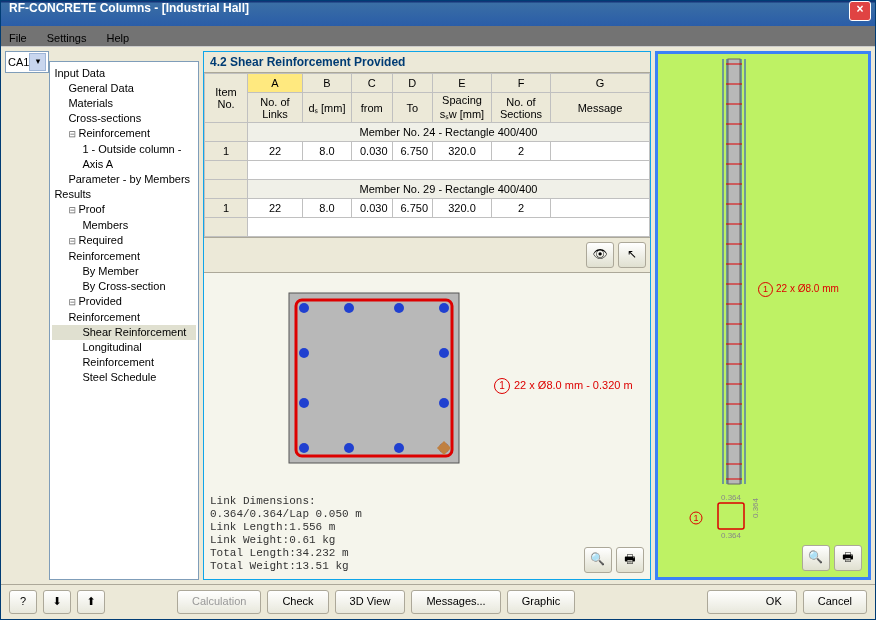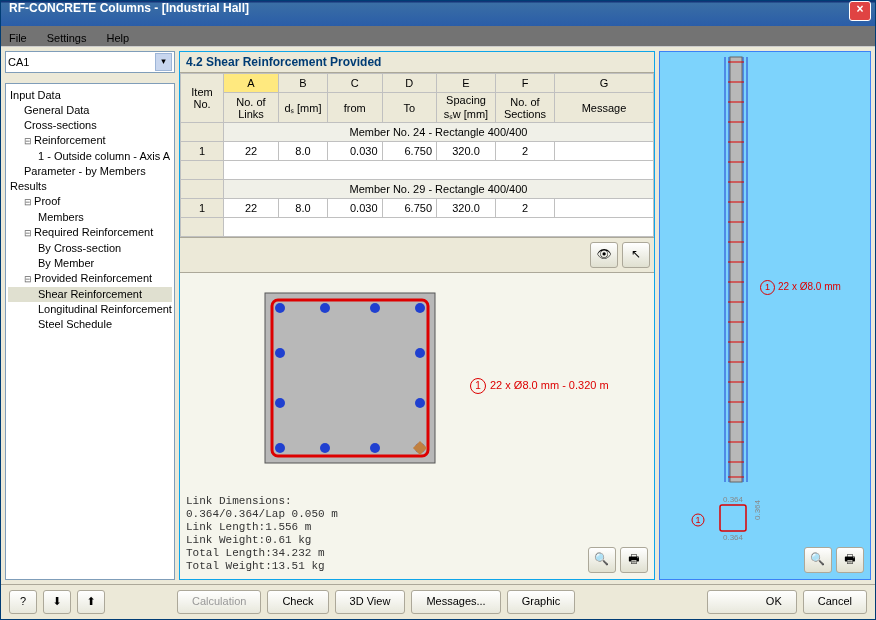--- a/index.html
+++ b/index.html
@@ -3,21 +3,21 @@
 <meta charset="utf-8">
 <style>
 html,body{margin:0;padding:0;font-family:Tahoma,Arial,sans-serif;font-size:11px;background:#ece9d8;color:#000}
 .window{width:876px;height:620px;border:1px solid #003c74;background:#ece9d8;display:flex;flex-direction:column;box-sizing:border-box}
 .titlebar{height:25px;background:linear-gradient(to bottom,#0a246a,#3a6ea5 10%,#2a5da8);color:#fff;display:flex;padding:0 4px;font-weight:bold;font-size:12px}
 .titlebar .title{flex:1;padding-left:4px}
 .titlebar .close{width:20px;height:18px;background:#e04343;border:1px solid #fff;border-radius:3px;color:#fff;text-align:center;line-height:15px;font-weight:bold;font-size:12px}
 .menubar{height:20px;display:flex;align-items:flex-end;padding:0 4px;gap:12px;border-bottom:1px solid #ccc;background:#737373}
 .menubar span{padding:2px 4px}
 .body{flex:1;display:flex;gap:4px;padding:4px;overflow:hidden}
-.leftcol{width:170px;display:flex;flex-direction:column}
+.leftcol{width:194px;display:flex;}
 .combo{height:20px;border:1px solid #7f9db9;background:#fff;display:flex;align-items:center;padding:0 2px}
 .combo .txt{flex:1}
 .combo .arr{width:15px;height:16px;background:#c8d6ee;border:1px solid #9db5d7;text-align:center;line-height:14px;font-size:9px}
 .tree{flex:1;border:1px solid #7f9db9;background:#fff;margin-top:10px;padding:4px 2px;overflow:auto;line-height:15px}
 .tree .n0{padding-left:2px}
 .tree .n1{padding-left:16px}
 .tree .n2{padding-left:30px}
 .tree .sel{background:#e0e0d0}
 .tree .exp::before{content:"⊟ ";font-size:9px;color:#666}
 .middle{flex:1;display:flex;flex-direction:column;border:1px solid #0ea5e9;background:#ece9d8}
@@ -30,21 +30,21 @@
 table.g th.colA{background:#ffe97f}
 table.g td.rh{background:#ece9d8}
 table.g td.grp{text-align:center;background:#f0f0e8}
 .toolbar{display:flex;justify-content:flex-end;gap:4px;padding:4px}
 .iconbtn{width:26px;height:24px;border:1px solid #aca899;background:linear-gradient(#fff,#e0e0d0);border-radius:3px;text-align:center;line-height:22px;font-size:12px}
 .cross-view{flex:1;background:#f5f5ec;position:relative;border-top:1px solid #aca899;overflow:hidden}
 .cross-svg{position:absolute;left:80px;top:15px}
 .cross-label{position:absolute;left:290px;top:105px;color:#d00;font-size:11px}
 .cross-label .circ{display:inline-block;width:14px;height:14px;border:1px solid #d00;border-radius:50%;text-align:center;line-height:13px;font-size:10px;margin-right:4px}
 .linkdims{position:absolute;left:6px;bottom:6px;font-family:"Courier New",monospace;font-size:11px;line-height:13px;color:#333}
-.rightcol{width:210px;border:1px solid #3b82f6;background:#7dd3fc;position:relative}
+.rightcol{width:210px;border:3px solid #3b82f6;background:#bef264;position:relative}
 .rlabel{position:absolute;left:100px;top:228px;color:#d00;font-size:10px}
 .rlabel .circ{display:inline-block;width:13px;height:13px;border:1px solid #d00;border-radius:50%;text-align:center;line-height:12px;font-size:9px;margin-right:3px}
 .rsec{position:absolute;left:30px;bottom:32px}
 .footer{height:34px;display:flex;align-items:center;padding:0 8px;gap:6px;border-top:1px solid #aca899}
 .btn{height:22px;padding:0 14px;border:1px solid #aca899;background:linear-gradient(#fff,#e8e8dc);border-radius:3px;font-size:11px;line-height:20px}
 .btn.dis{color:#999}
 .btn.sm{width:26px;padding:0;text-align:center}
 .spacer{flex:1}
 </style>
 </head>
@@ -62,30 +62,31 @@
   </div>
   <div class="body">
     <div class="leftcol">
       <div class="combo">
         <span class="txt">CA1</span>
         <span class="arr">▾</span>
       </div>
       <div class="tree">
         <div class="n0">Input Data</div>
         <div class="n1">General Data</div>
+        <div class="n1">Materials</div>
         <div class="n1">Cross-sections</div>
         <div class="n1 exp">Reinforcement</div>
         <div class="n2">1 - Outside column - Axis A</div>
         <div class="n1">Parameter - by Members</div>
         <div class="n0">Results</div>
         <div class="n1 exp">Proof</div>
         <div class="n2">Members</div>
         <div class="n1 exp">Required Reinforcement</div>
+        <div class="n2">By Member</div>
         <div class="n2">By Cross-section</div>
-        <div class="n2">By Member</div>
         <div class="n1 exp">Provided Reinforcement</div>
         <div class="n2 sel">Shear Reinforcement</div>
         <div class="n2">Longitudinal Reinforcement</div>
         <div class="n2">Steel Schedule</div>
       </div>
     </div>
 
     <div class="middle">
       <div class="midhead">4.2 Shear Reinforcement Provided</div>
       <div class="grid">

